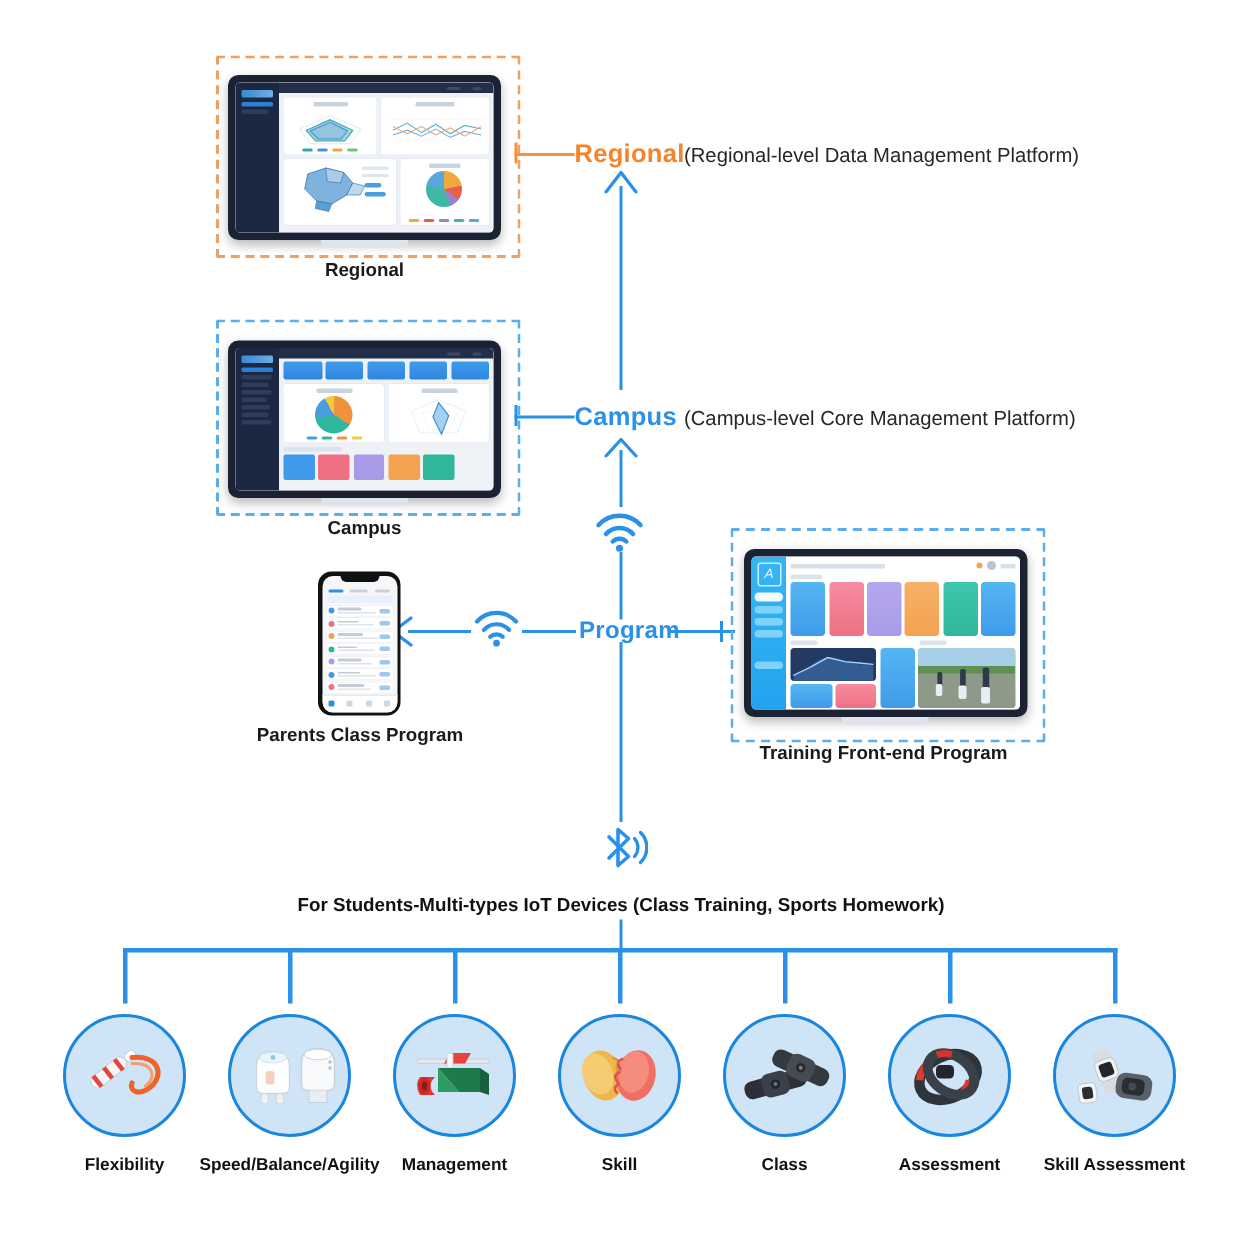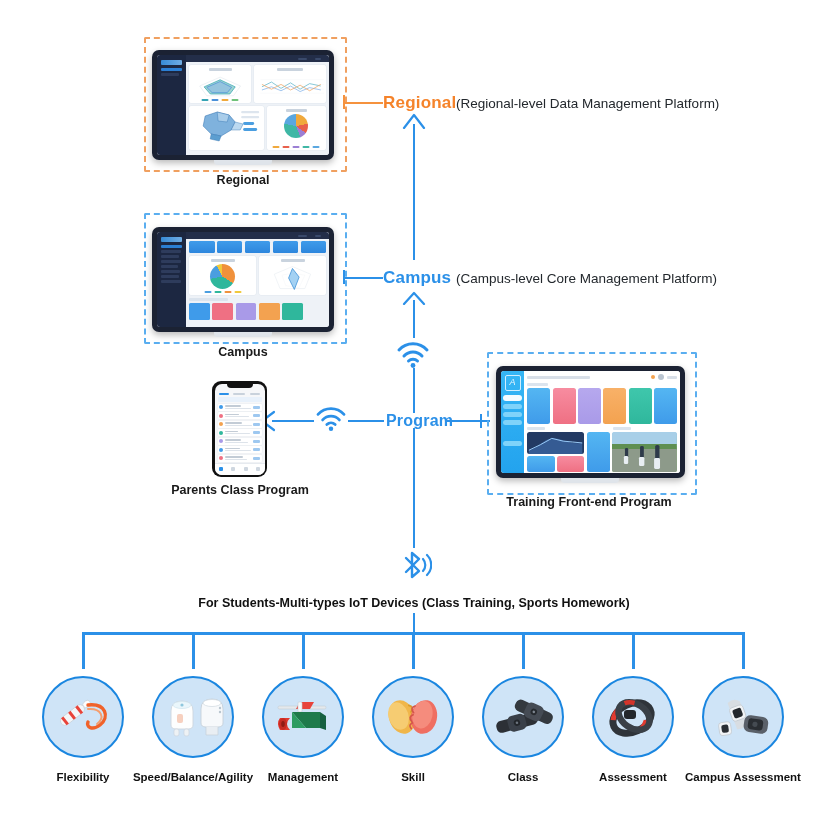--- a/index.html
+++ b/index.html
@@ -560,15 +560,15 @@
         <rect x="32" y="26" width="24" height="17" rx="6" fill="#5a6069"></rect>
         <rect x="36" y="29" width="15" height="11" rx="3.5" fill="#2a2e33"></rect>
         <circle cx="43" cy="34.5" r="2.6" fill="#454b52"></circle>
       </g>
       <g transform="rotate(-8 14 38)">
         <rect x="7" y="32" width="12" height="13" rx="3" fill="#f2f4f6" stroke="#c3cad1" stroke-width=".8"></rect>
         <rect x="9.5" y="34.5" width="7" height="8" rx="2" fill="#2a2e33"></rect>
       </g>
     </svg>
   </div>
-  <div class="dev-cap" style="left:743px;top:771px;">Campus Assessment</div>
+  <div class="dev-cap" style="left:743px;top:771px;">Skill Assessment</div>
 
 </div>
 
 </body></html>

